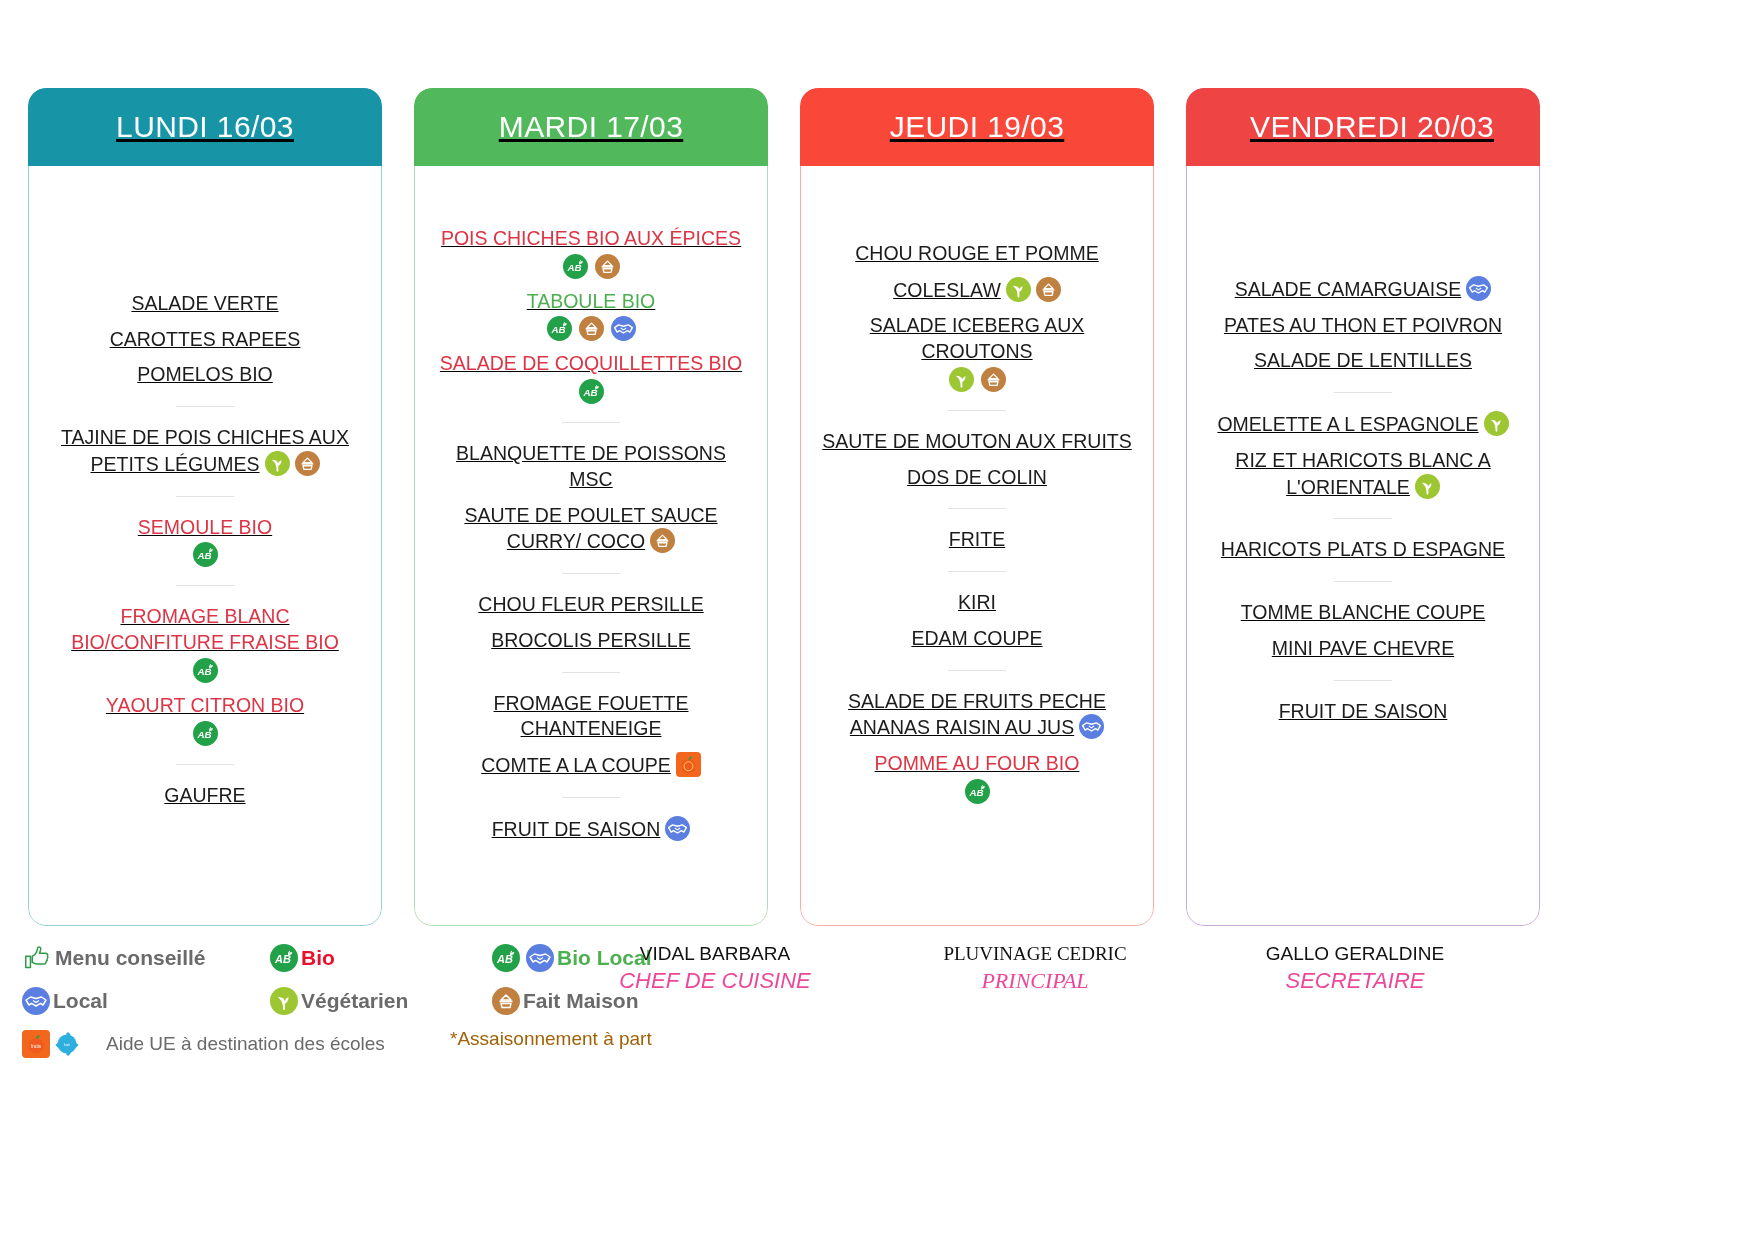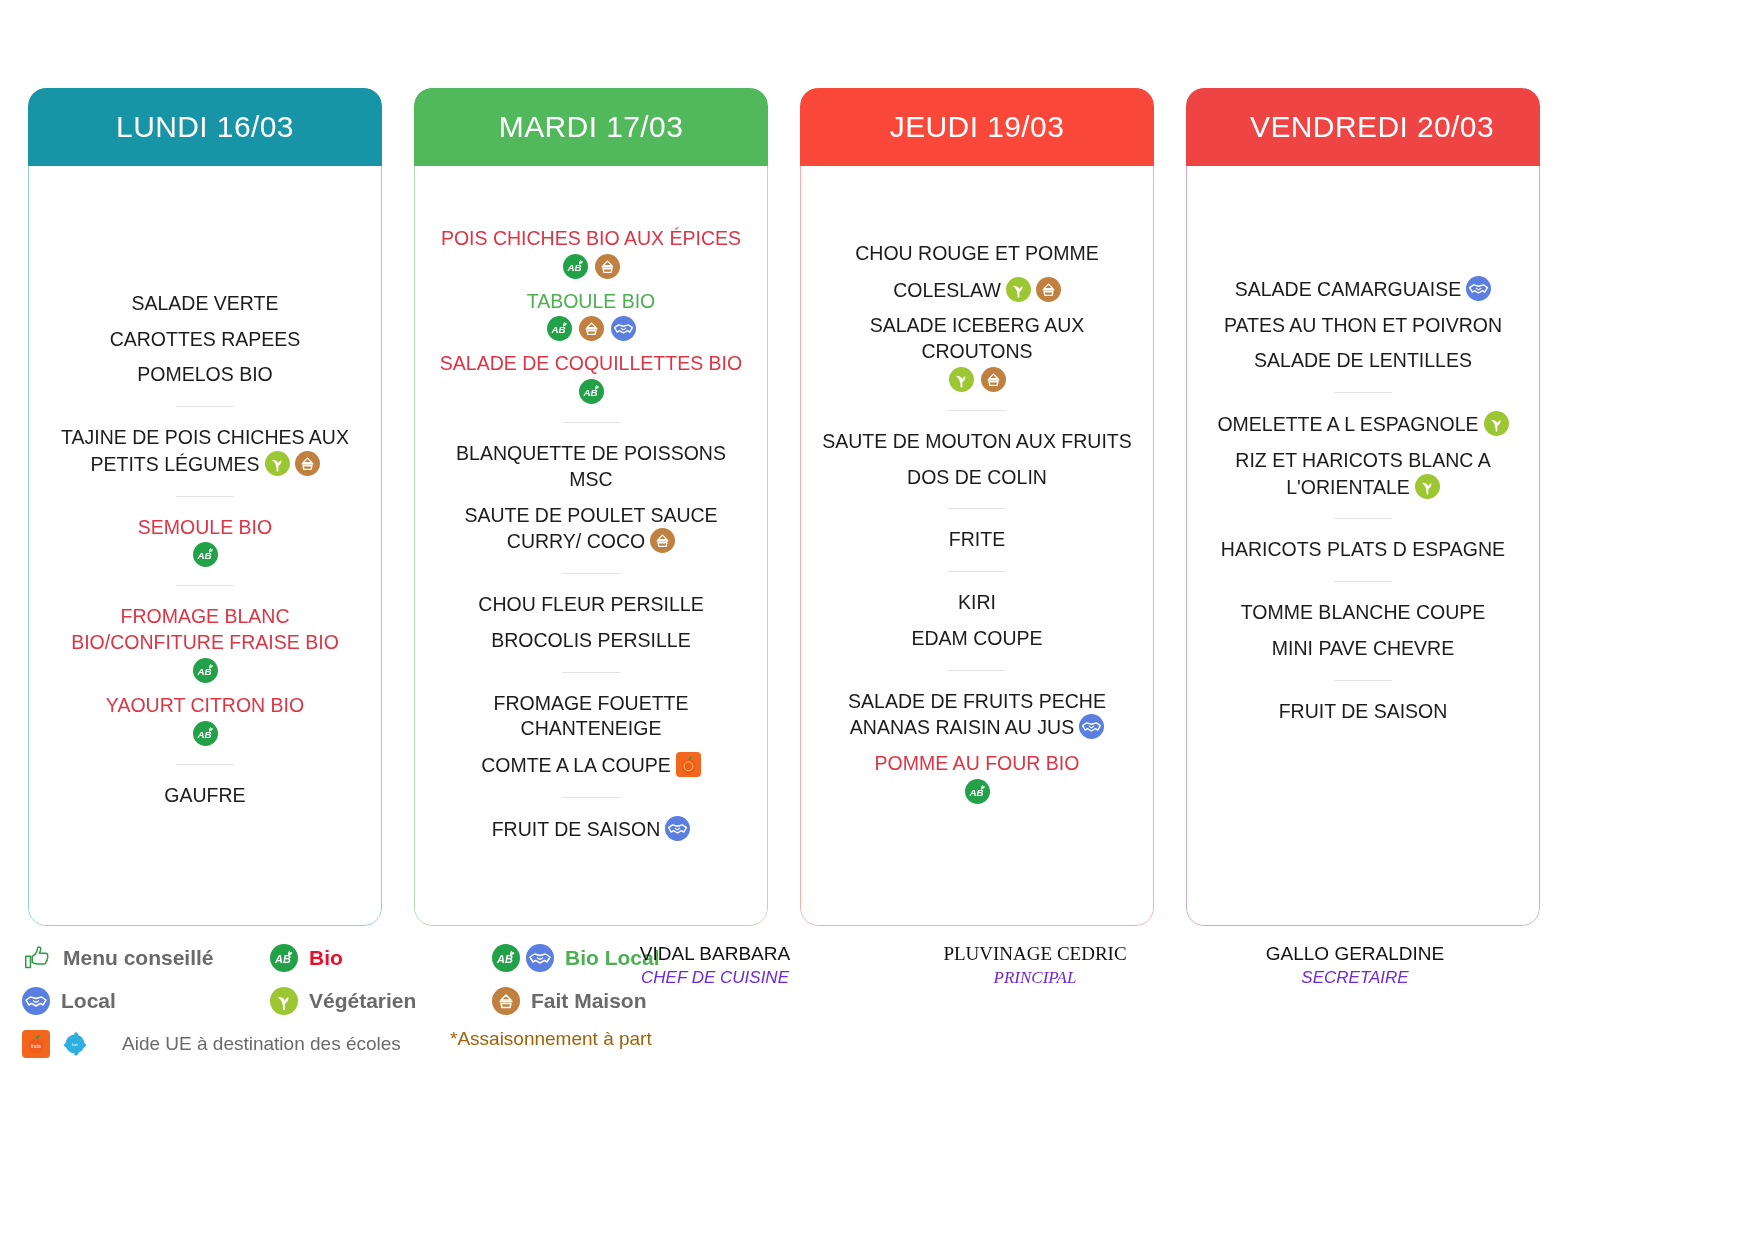--- a/index.html
+++ b/index.html
@@ -77,20 +77,21 @@
   }
   .day-card {
     width: 354px;
     height: 838px;
     border-radius: 18px;
     background: #fff;
     display: flex;
     flex-direction: column;
     overflow: hidden;
     position: relative;
+    text-decoration: underline;
   }
   .day-card .card-body-border {
     position: absolute;
     left: 0; top: 0; right: 0; bottom: 0;
     border-radius: 18px;
     border: 1px solid;
     pointer-events: none;
   }
   .day-header {
     height: 78px;
@@ -181,21 +182,21 @@
     width: 700px;
   }
   .legend-row {
     display: flex;
     align-items: center;
     height: 43px;
   }
   .legend-cell {
     display: flex;
     align-items: center;
-    gap: 11px;
+    gap: 3px;
   }
   .legend-cell.c1 { width: 248px; }
   .legend-cell.c2 { width: 222px; }
   .legend-cell.c3 { }
   .legend-label {
     font-size: 21px;
     font-weight: bold;
     color: #6a6a6a;
     white-space: nowrap;
   }
@@ -224,23 +225,23 @@
     text-align: center;
     width: 300px;
   }
   .sig-name {
     font-size: 19px;
     color: #111;
     line-height: 1.3;
     white-space: nowrap;
   }
   .sig-role {
-    font-size: 17px;
+    font-size: 22px;
     font-style: italic;
-    color: #6d28d9;
+    color: #ec4899;
     line-height: 1.3;
     white-space: nowrap;
   }
   .sig-1 { left: 565px; top: 14px; }
   .sig-2 { left: 885px; top: 14px; font-family: Liberation Serif, serif; }
   .sig-3 { left: 1205px; top: 14px; }
 </style>
 </head>
 <body>
 

